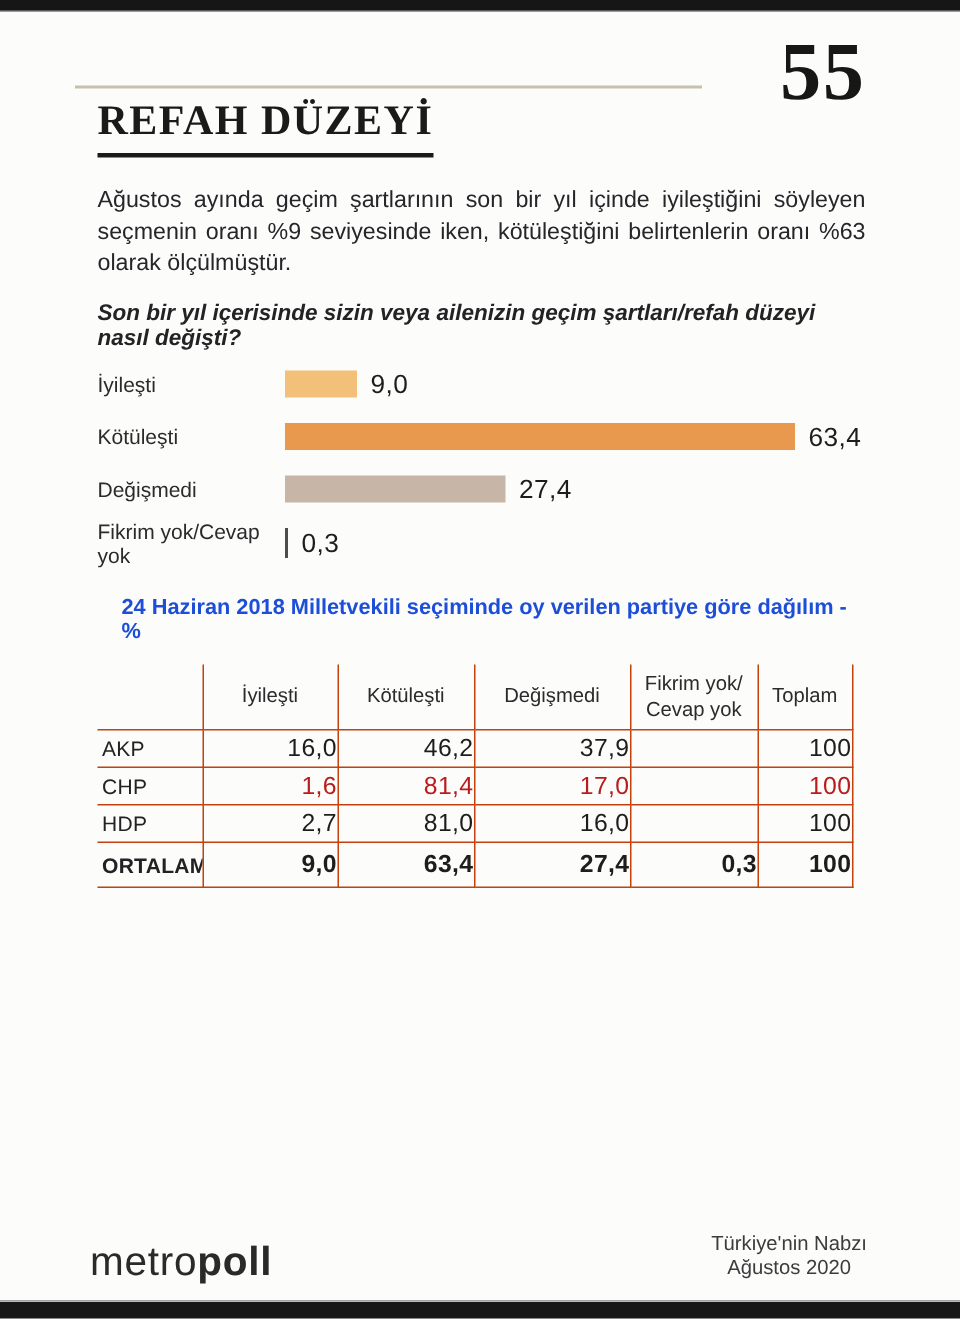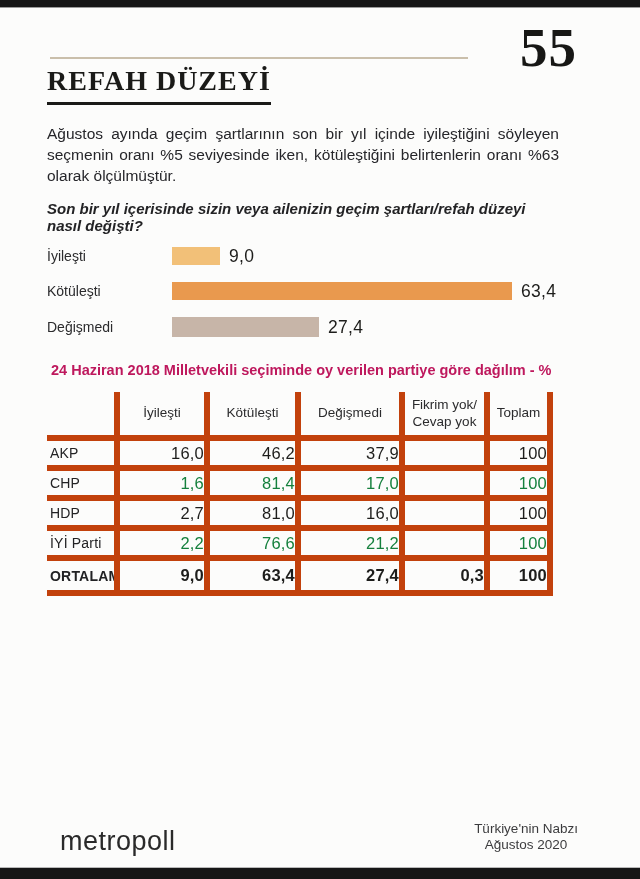--- a/index.html
+++ b/index.html
@@ -16,21 +16,21 @@
 
   .accent-line{position:absolute;top:57px;left:50px;width:418px;height:2px;background:#cabfab;}
 
   .page-number{
     position:absolute;top:20px;right:63px;
     font-family:"Liberation Serif","DejaVu Serif",serif;
     font-weight:bold;font-size:55px;line-height:1;color:#171715;
     letter-spacing:1px;
   }
 
-  .content{padding:0 63px 0 47px;position:relative;}
+  .content{padding:0 63px 0 65px;position:relative;}
 
   h1.report-title{
     display:inline-block;margin:66px 0 0 0;
     font-family:"Liberation Serif","DejaVu Serif",serif;
     font-weight:bold;font-size:28px;line-height:1.05;
     letter-spacing:1px;color:#1a1a18;
     border-bottom:3px solid #1a1a18;padding-bottom:7px;
   }
 
   p.intro{
@@ -45,77 +45,82 @@
 
   
   .chart{margin-top:13px;}
   .chart-row{display:flex;align-items:center;height:18px;margin-bottom:17px;}
   .chart-row:last-child{height:20px;margin-bottom:0;}
   .chart-label{width:125px;flex:0 0 125px;font-size:14px;color:#2b2b2d;}
   .chart-bar{height:100%;flex:0 0 auto;}
   .chart-value{margin-left:9px;font-size:17.5px;color:#1d1d1b;letter-spacing:.3px;}
 
   
-  .table-title{margin:25px 0 0 4px;font-size:14.5px;font-weight:bold;color:#be185d;}
+  .table-title{margin:25px 0 0 16px;font-size:14.5px;font-weight:bold;color:#1d4ed8;}
   table.party-table{
     margin-top:14px;border-collapse:collapse;table-layout:fixed;width:503px;
   }
   .party-table th,.party-table td{
-    border:6px solid #c2410c;padding:0;overflow:hidden;
+    border:1px solid #c2410c;padding:0;overflow:hidden;
   }
   .party-table th{height:43px;font-size:13.5px;font-weight:normal;color:#2b2b2d;text-align:center;line-height:1.25;}
   .party-table td{height:24px;font-size:16.5px;text-align:right;letter-spacing:.2px;}
   .party-table td.row-label{font-size:14px;text-align:left;padding-left:3px;color:#222224;}
   .party-table tr:first-child th{border-top:none;}
   .party-table th:first-child,.party-table td:first-child{border-left:none;}
-  .party-table tr.hl td:not(.row-label){color:#15803d;}
+  .party-table tr.hl td:not(.row-label){color:#b91c1c;}
   .party-table tr.bold-row td{font-weight:bold;height:29px;}
   .party-table tr.bold-row td.row-label{font-weight:bold;}
 
   
   .footer-logo{
     position:absolute;left:60px;bottom:22px;
     font-size:27px;color:#2a2a2a;letter-spacing:.5px;
   }
-  .footer-logo .logo-bold{font-weight:normal;text-align:right;}
+  .footer-logo .logo-bold{font-weight:bold;text-align:right;}
   .footer-edition{
     position:absolute;right:62px;bottom:26px;
     text-align:center;font-size:13.5px;line-height:16px;color:#3c3c3e;
   }
 </style>
 </head>
 <body>
 
 <div class="edge-bar top"></div>
 
 <div class="accent-line"></div>
 <div class="page-number">55</div>
 
 <div class="content">
   <h1 class="report-title">REFAH DÜZEYİ</h1>
 
-  <p class="intro">Ağustos ayında geçim şartlarının son bir yıl içinde iyileştiğini söyleyen seçmenin oranı %5 seviyesinde iken, kötüleştiğini belirtenlerin oranı %63 olarak ölçülmüştür.</p>
+  <p class="intro">Ağustos ayında geçim şartlarının son bir yıl içinde iyileştiğini söyleyen seçmenin oranı %9 seviyesinde iken, kötüleştiğini belirtenlerin oranı %63 olarak ölçülmüştür.</p>
 
   <p class="question">Son bir yıl içerisinde sizin veya ailenizin geçim şartları/refah düzeyi nasıl değişti?</p>
 
   <div class="chart" id="chart">
       <div class="chart-row">
         <div class="chart-label">İyileşti</div>
         <div class="chart-bar" style="width: 48px; background: rgb(242, 192, 120);"></div>
         <span class="chart-value">9,0</span>
       </div>
       <div class="chart-row">
         <div class="chart-label">Kötüleşti</div>
         <div class="chart-bar" style="width: 340px; background: rgb(233, 153, 78);"></div>
         <span class="chart-value">63,4</span>
       </div>
       <div class="chart-row">
         <div class="chart-label">Değişmedi</div>
         <div class="chart-bar" style="width: 147px; background: rgb(199, 181, 168);"></div>
         <span class="chart-value">27,4</span>
+      </div>
+      <div class="chart-row">
+        <div class="chart-label">Fikrim yok/Cevap yok</div>
+        <div class="chart-bar" style="width: 2px; background: rgb(77, 77, 77);"></div>
+        <span class="chart-value">0,3</span>
       </div>
     </div>
 
   <p class="table-title">24 Haziran 2018 Milletvekili seçiminde oy verilen partiye göre dağılım - %</p>
 
   <table class="party-table">
     <colgroup>
       <col style="width:70px">
         <col style="width:90px">
         <col style="width:91px">
@@ -151,28 +156,20 @@
           <td>100</td>
         </tr>
         <tr>
           <td class="row-label">HDP</td>
           <td>2,7</td>
           <td>81,0</td>
           <td>16,0</td>
           <td></td>
           <td>100</td>
         </tr>
-        <tr class="hl">
-          <td class="row-label">İYİ Parti</td>
-          <td>2,2</td>
-          <td>76,6</td>
-          <td>21,2</td>
-          <td></td>
-          <td>100</td>
-        </tr>
         <tr class="bold-row">
           <td class="row-label">ORTALAMA</td>
           <td>9,0</td>
           <td>63,4</td>
           <td>27,4</td>
           <td>0,3</td>
           <td>100</td>
         </tr>
       </tbody>
   </table>

